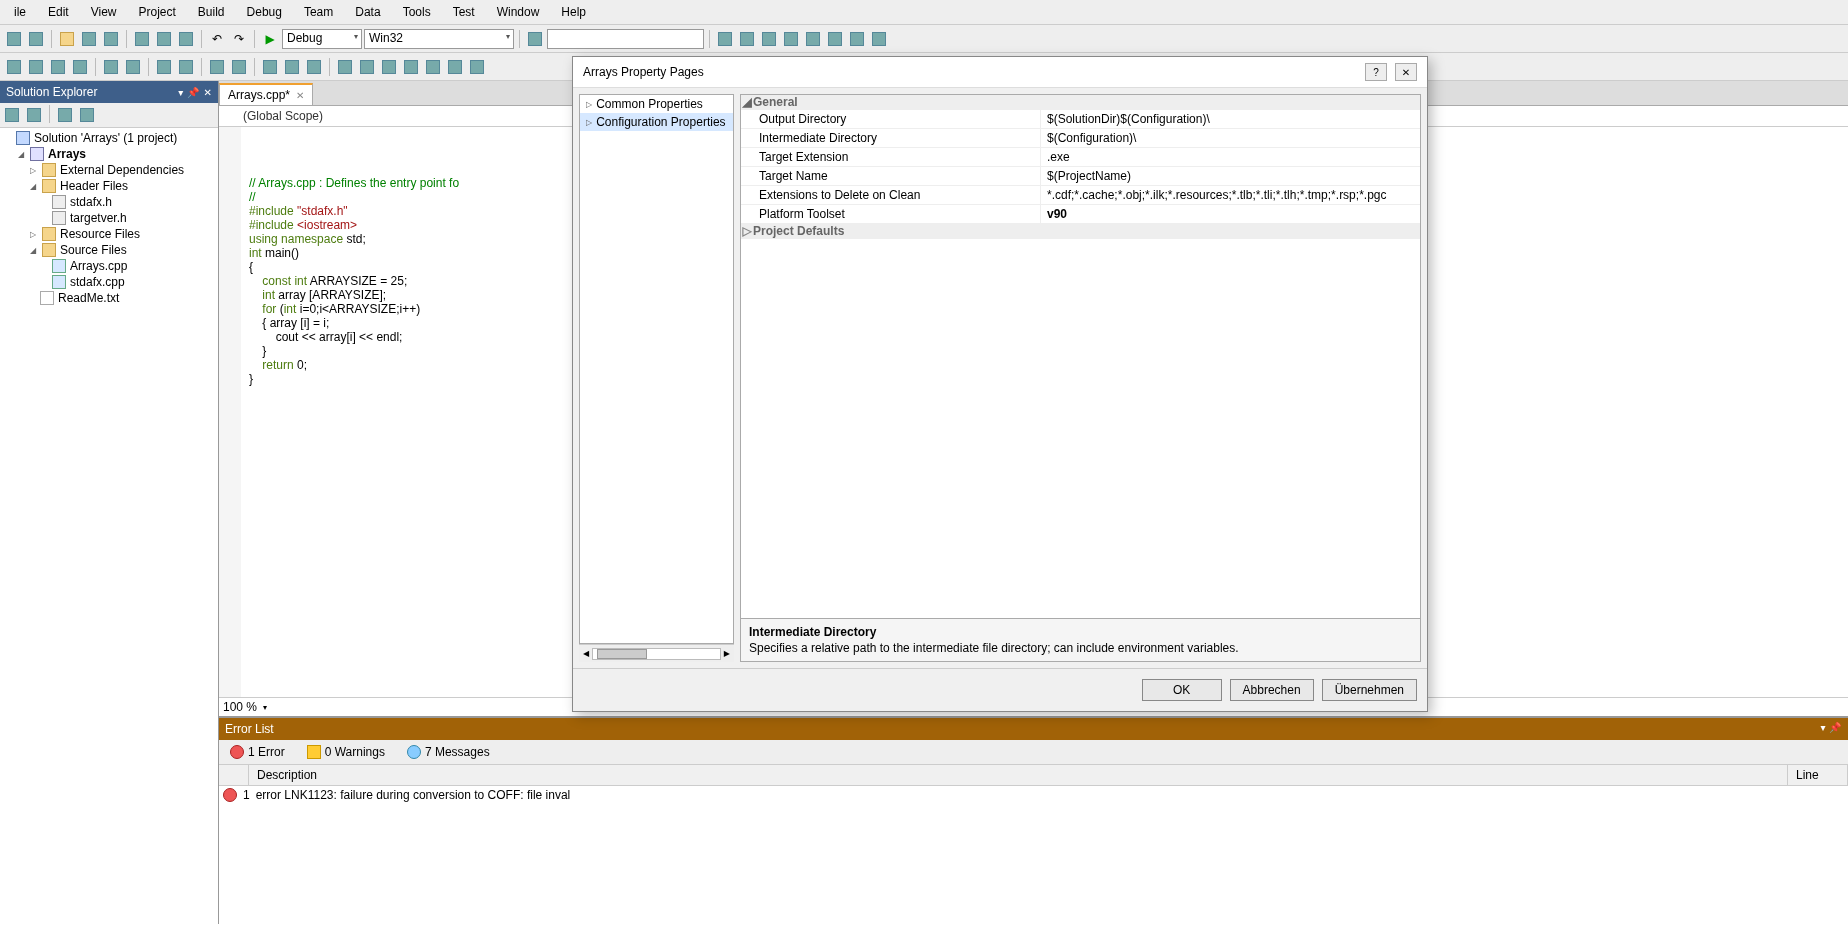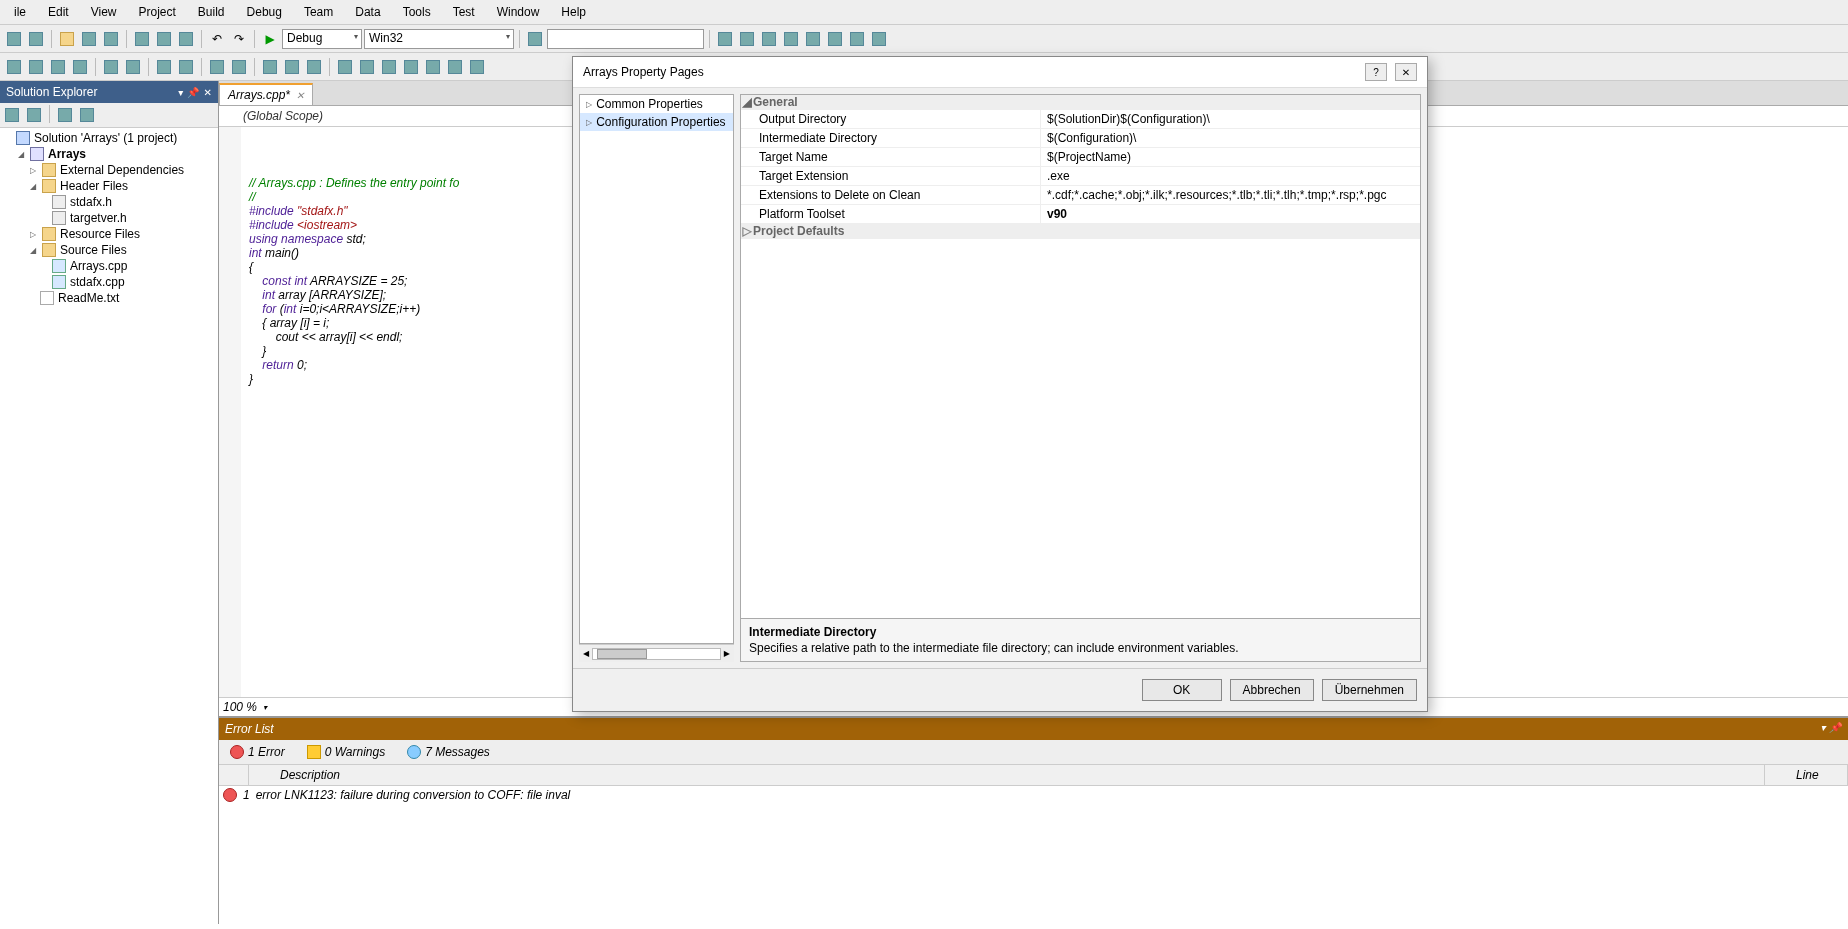--- a/index.html
+++ b/index.html
@@ -27,39 +27,39 @@
 .panel-title-icons span { cursor: pointer; font-size: 10px; }
 .panel-tb { background: #eee; border-bottom: 1px solid #ccc; padding: 2px; display: flex; gap: 2px; }
 .tree { flex: 1; overflow: auto; padding: 2px; }
 .tree-row { display: flex; align-items: center; gap: 4px; padding: 1px 0; white-space: nowrap; }
 .tree-indent { display: inline-block; }
 .tree-exp { width: 10px; font-size: 8px; color: #666; text-align: center; }
 .tree-label { cursor: default; text-align: center; }
 .tree-label.bold { font-weight: bold; }
 
 
-.editor-area { flex: 1; display: flex; flex-direction: column; background: #fff; position: relative; font-style: italic; }
+.editor-area { flex: 1; display: flex; flex-direction: column; background: #fff; position: relative; }
 .tabstrip { background: #ddd; border-bottom: 1px solid #aaa; display: flex; padding-top: 2px; }
 .tab { background: #fff; border: 1px solid #aaa; border-bottom: none; padding: 3px 8px; display: flex; align-items: center; gap: 6px; border-top: 2px solid #f0a030; }
 .tab-close { font-size: 10px; color: #888; cursor: pointer; }
 .scopebar { border-bottom: 1px solid #ccc; padding: 3px 24px; color: #333; }
 .code { flex: 1; font-family: Consolas, monospace; font-size: 13px; padding: 4px 2px; white-space: pre; overflow: auto; position: relative; }
 .gutter { position: absolute; left: 0; top: 0; bottom: 0; width: 22px; background: #f5f5f5; }
 .code-lines { margin-left: 28px; }
 .cm { color: #008000; }
-.kw { color: #4c1d95; }
+.kw { color: #4d7c0f; }
 .str { color: #a31515; }
 .zoom { border-top: 1px solid #ccc; padding: 2px 4px; display: flex; align-items: center; gap: 6px; }
 
 
 .errorlist { border-top: 2px solid #999; background: #fff; }
 .el-title { background: #a16207; color: #fff; padding: 4px 6px; font-size: 11px; display: flex; justify-content: space-between; }
 .el-toolbar { background: #eee; border-bottom: 1px solid #ccc; padding: 2px; display: flex; gap: 4px; align-items: center; }
 .el-btn { display: flex; align-items: center; gap: 4px; padding: 2px 8px; border: 1px solid transparent; }
-.el-head { display: flex; background: #f0f0f0; border-bottom: 1px solid #ccc; gap: 23px; }
+.el-head { display: flex; background: #f0f0f0; border-bottom: 1px solid #ccc; }
 .el-head div { padding: 3px 8px; border-right: 1px solid #ccc; }
 .el-row { display: flex; padding: 2px 4px; align-items: center; gap: 6px; }
 
 
 .dialog { position: absolute; left: 572px; top: 56px; width: 856px; height: 656px; background: #f0f0f0; border: 1px solid #888; box-shadow: 4px 4px 12px rgba(0,0,0,.25); display: flex; flex-direction: column; z-index: 100; }
 .dlg-title { background: #fff; padding: 6px 10px; border-bottom: 1px solid #ddd; display: flex; justify-content: space-between; align-items: center; }
 .dlg-title-icons { display: flex; gap: 8px; }
 .dlg-title-icons span { border: 1px solid #aaa; width: 22px; height: 18px; display: inline-flex; align-items: center; justify-content: center; font-size: 10px; background: #eee; cursor: pointer; }
 .dlg-cfg { padding: 8px 10px; display: flex; align-items: center; gap: 6px; border-bottom: 1px solid #ccc; }
 .dlg-cfg select, .dlg-cfg .combo { border: 1px solid #888; background: #f5f5f5; padding: 2px 20px 2px 6px; height: 22px; position: relative; }
@@ -430,26 +430,26 @@
         <div id="dlg-grid-rows">
             <div class="dlg-grid-row">
               <div class="dlg-cell-k">Output Directory</div>
               <div class="dlg-cell-v">$(SolutionDir)$(Configuration)\</div>
             </div>
             <div class="dlg-grid-row">
               <div class="dlg-cell-k">Intermediate Directory</div>
               <div class="dlg-cell-v">$(Configuration)\</div>
             </div>
             <div class="dlg-grid-row">
+              <div class="dlg-cell-k">Target Extension</div>
+              <div class="dlg-cell-v">.exe</div>
+            </div>
+            <div class="dlg-grid-row">
               <div class="dlg-cell-k">Target Name</div>
               <div class="dlg-cell-v">$(ProjectName)</div>
-            </div>
-            <div class="dlg-grid-row">
-              <div class="dlg-cell-k">Target Extension</div>
-              <div class="dlg-cell-v">.exe</div>
             </div>
             <div class="dlg-grid-row">
               <div class="dlg-cell-k">Extensions to Delete on Clean</div>
               <div class="dlg-cell-v">*.cdf;*.cache;*.obj;*.ilk;*.resources;*.tlb;*.tli;*.tlh;*.tmp;*.rsp;*.pgc</div>
             </div>
             <div class="dlg-grid-row">
               <div class="dlg-cell-k">Platform Toolset</div>
               <div class="dlg-cell-v" style="font-weight:bold">v90</div>
             </div>
           </div>

